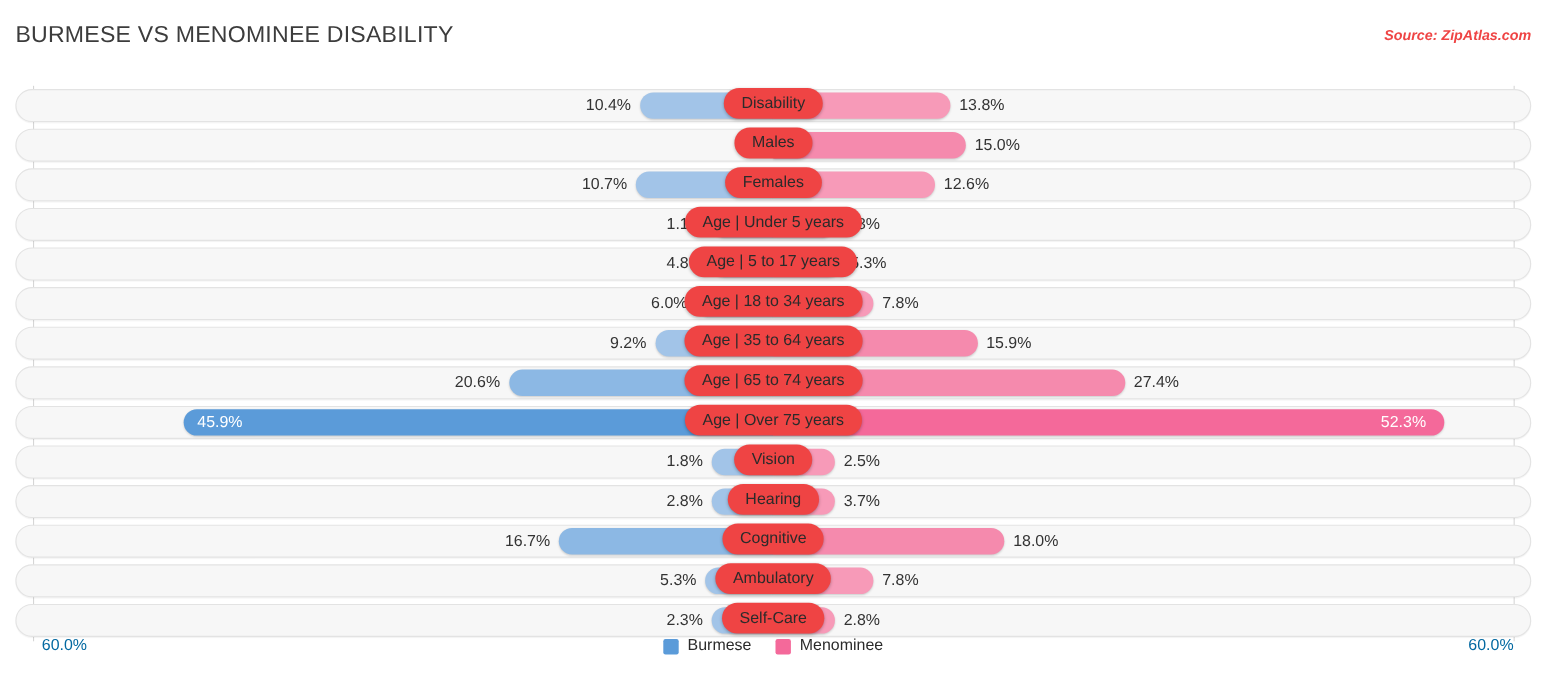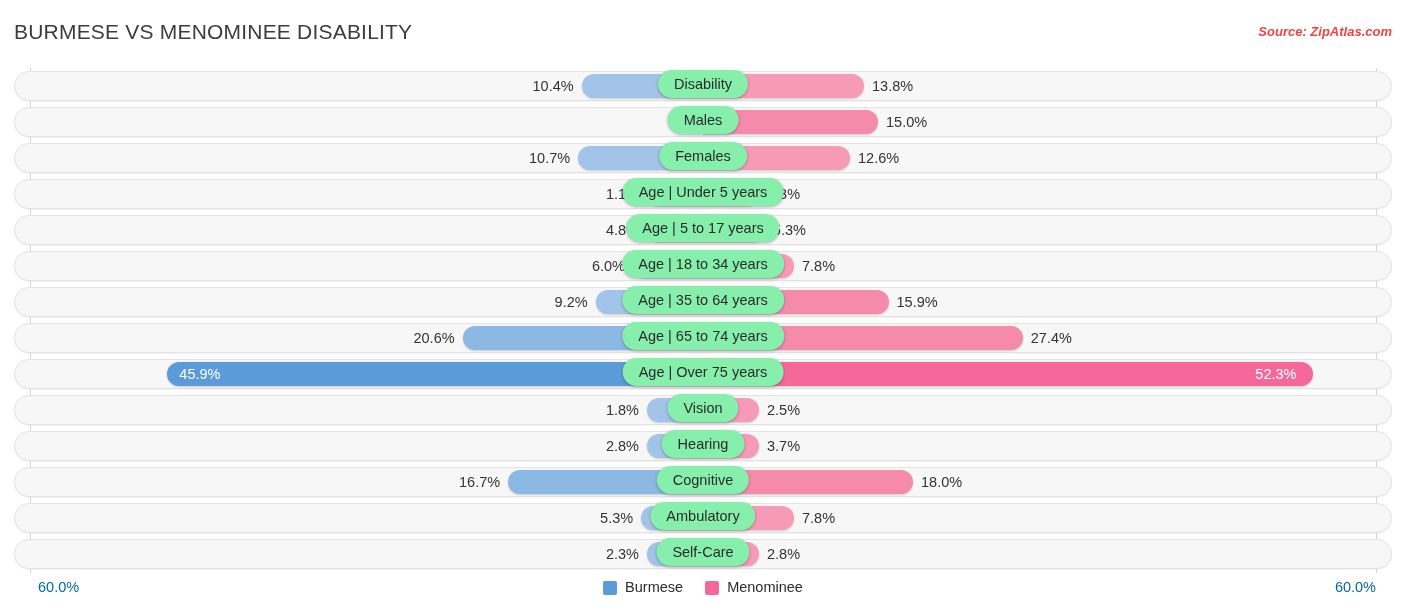--- a/index.html
+++ b/index.html
@@ -43,21 +43,21 @@
     font-size: 13px;
     font-style: italic;
     font-weight: bold;
     color: #ef4444;
     white-space: nowrap;
   }
   
   .chart {
     position: absolute;
     left: 0;
-    top: 68px;
+    top: 78px;
     width: 1406px;
     height: 505px;
   }
   .gridline {
     position: absolute;
     top: 0;
     bottom: 0;
     width: 1px;
     background: #d6d6d6;
     z-index: 0;
@@ -122,21 +122,21 @@
   }
 
   .pill {
     position: absolute;
     left: 50%;
     transform: translateX(-50%);
     top: 2px;
     height: 28px;
     line-height: 28px;
     padding: 0 16px;
-    background: #86efac;
+    background: #ef4444;
     border-radius: 15px;
     font-size: 14.5px;
     color: #2b2b2b;
     white-space: nowrap;
     box-shadow: 0 1px 3px rgba(0,0,0,.30);
     z-index: 3;
   }
   
   .footer {
     position: absolute;

